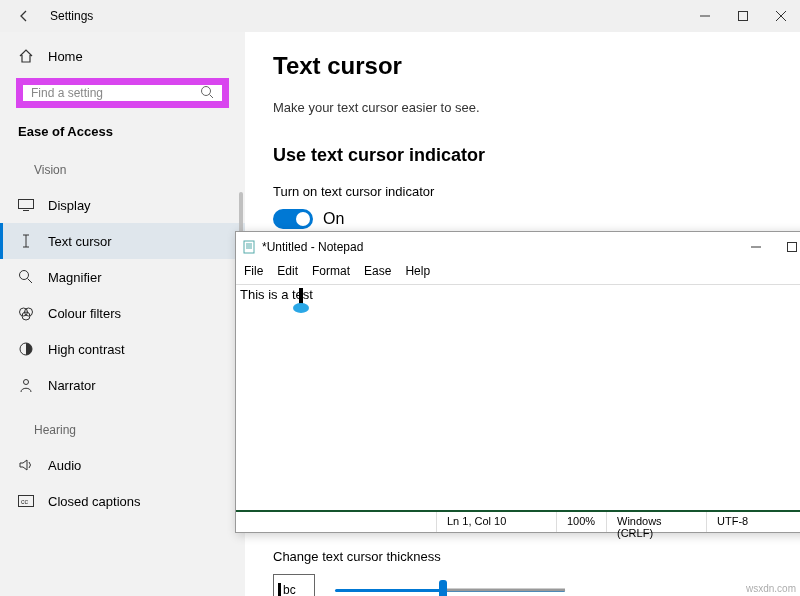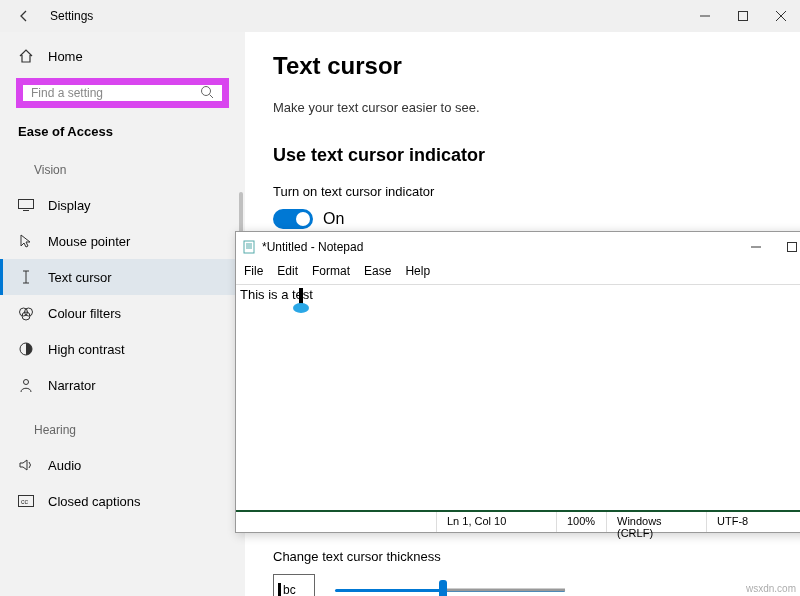--- a/index.html
+++ b/index.html
@@ -116,35 +116,36 @@
 
       <div class="nav-item">
         <span class="nav-icon">
             <svg width="16" height="12" viewBox="0 0 16 12">
               <rect x="0.5" y="0.5" width="15" height="9" stroke="#333" fill="none"></rect>
               <line x1="5" y1="11.5" x2="11" y2="11.5" stroke="#333"></line>
             </svg>
           </span>
         <span>Display</span>
       </div>
-      <div class="nav-item">
-        <span class="nav-icon">
-            <svg width="16" height="16" viewBox="0 0 16 16">
-              <path d="M3 2 L3 13 L6 10 L8 14 L10 13 L8 9 L12 9 Z" stroke="#333" fill="none"></path>
-            </svg>
-          </span>
-        <span>Mouse pointer</span>
-      </div>
       <div class="nav-item selected">
         <span class="nav-icon">
             <svg width="16" height="16" viewBox="0 0 16 16">
               <path d="M5 2 H11 M8 2 V14 M5 14 H11" stroke="#333" fill="none"></path>
             </svg>
           </span>
         <span>Text cursor</span>
+      </div>
+      <div class="nav-item">
+        <span class="nav-icon">
+            <svg width="16" height="16" viewBox="0 0 16 16">
+              <circle cx="6" cy="6" r="4.5" stroke="#333" fill="none"></circle>
+              <line x1="9.5" y1="9.5" x2="14" y2="14" stroke="#333"></line>
+            </svg>
+          </span>
+        <span>Magnifier</span>
       </div>
       <div class="nav-item">
         <span class="nav-icon">
             <svg width="16" height="16" viewBox="0 0 16 16">
               <circle cx="5.5" cy="7" r="4" stroke="#333" fill="none"></circle>
               <circle cx="10.5" cy="7" r="4" stroke="#333" fill="none"></circle>
               <circle cx="8" cy="11" r="4" stroke="#333" fill="none"></circle>
             </svg>
           </span>
         <span>Colour filters</span>

